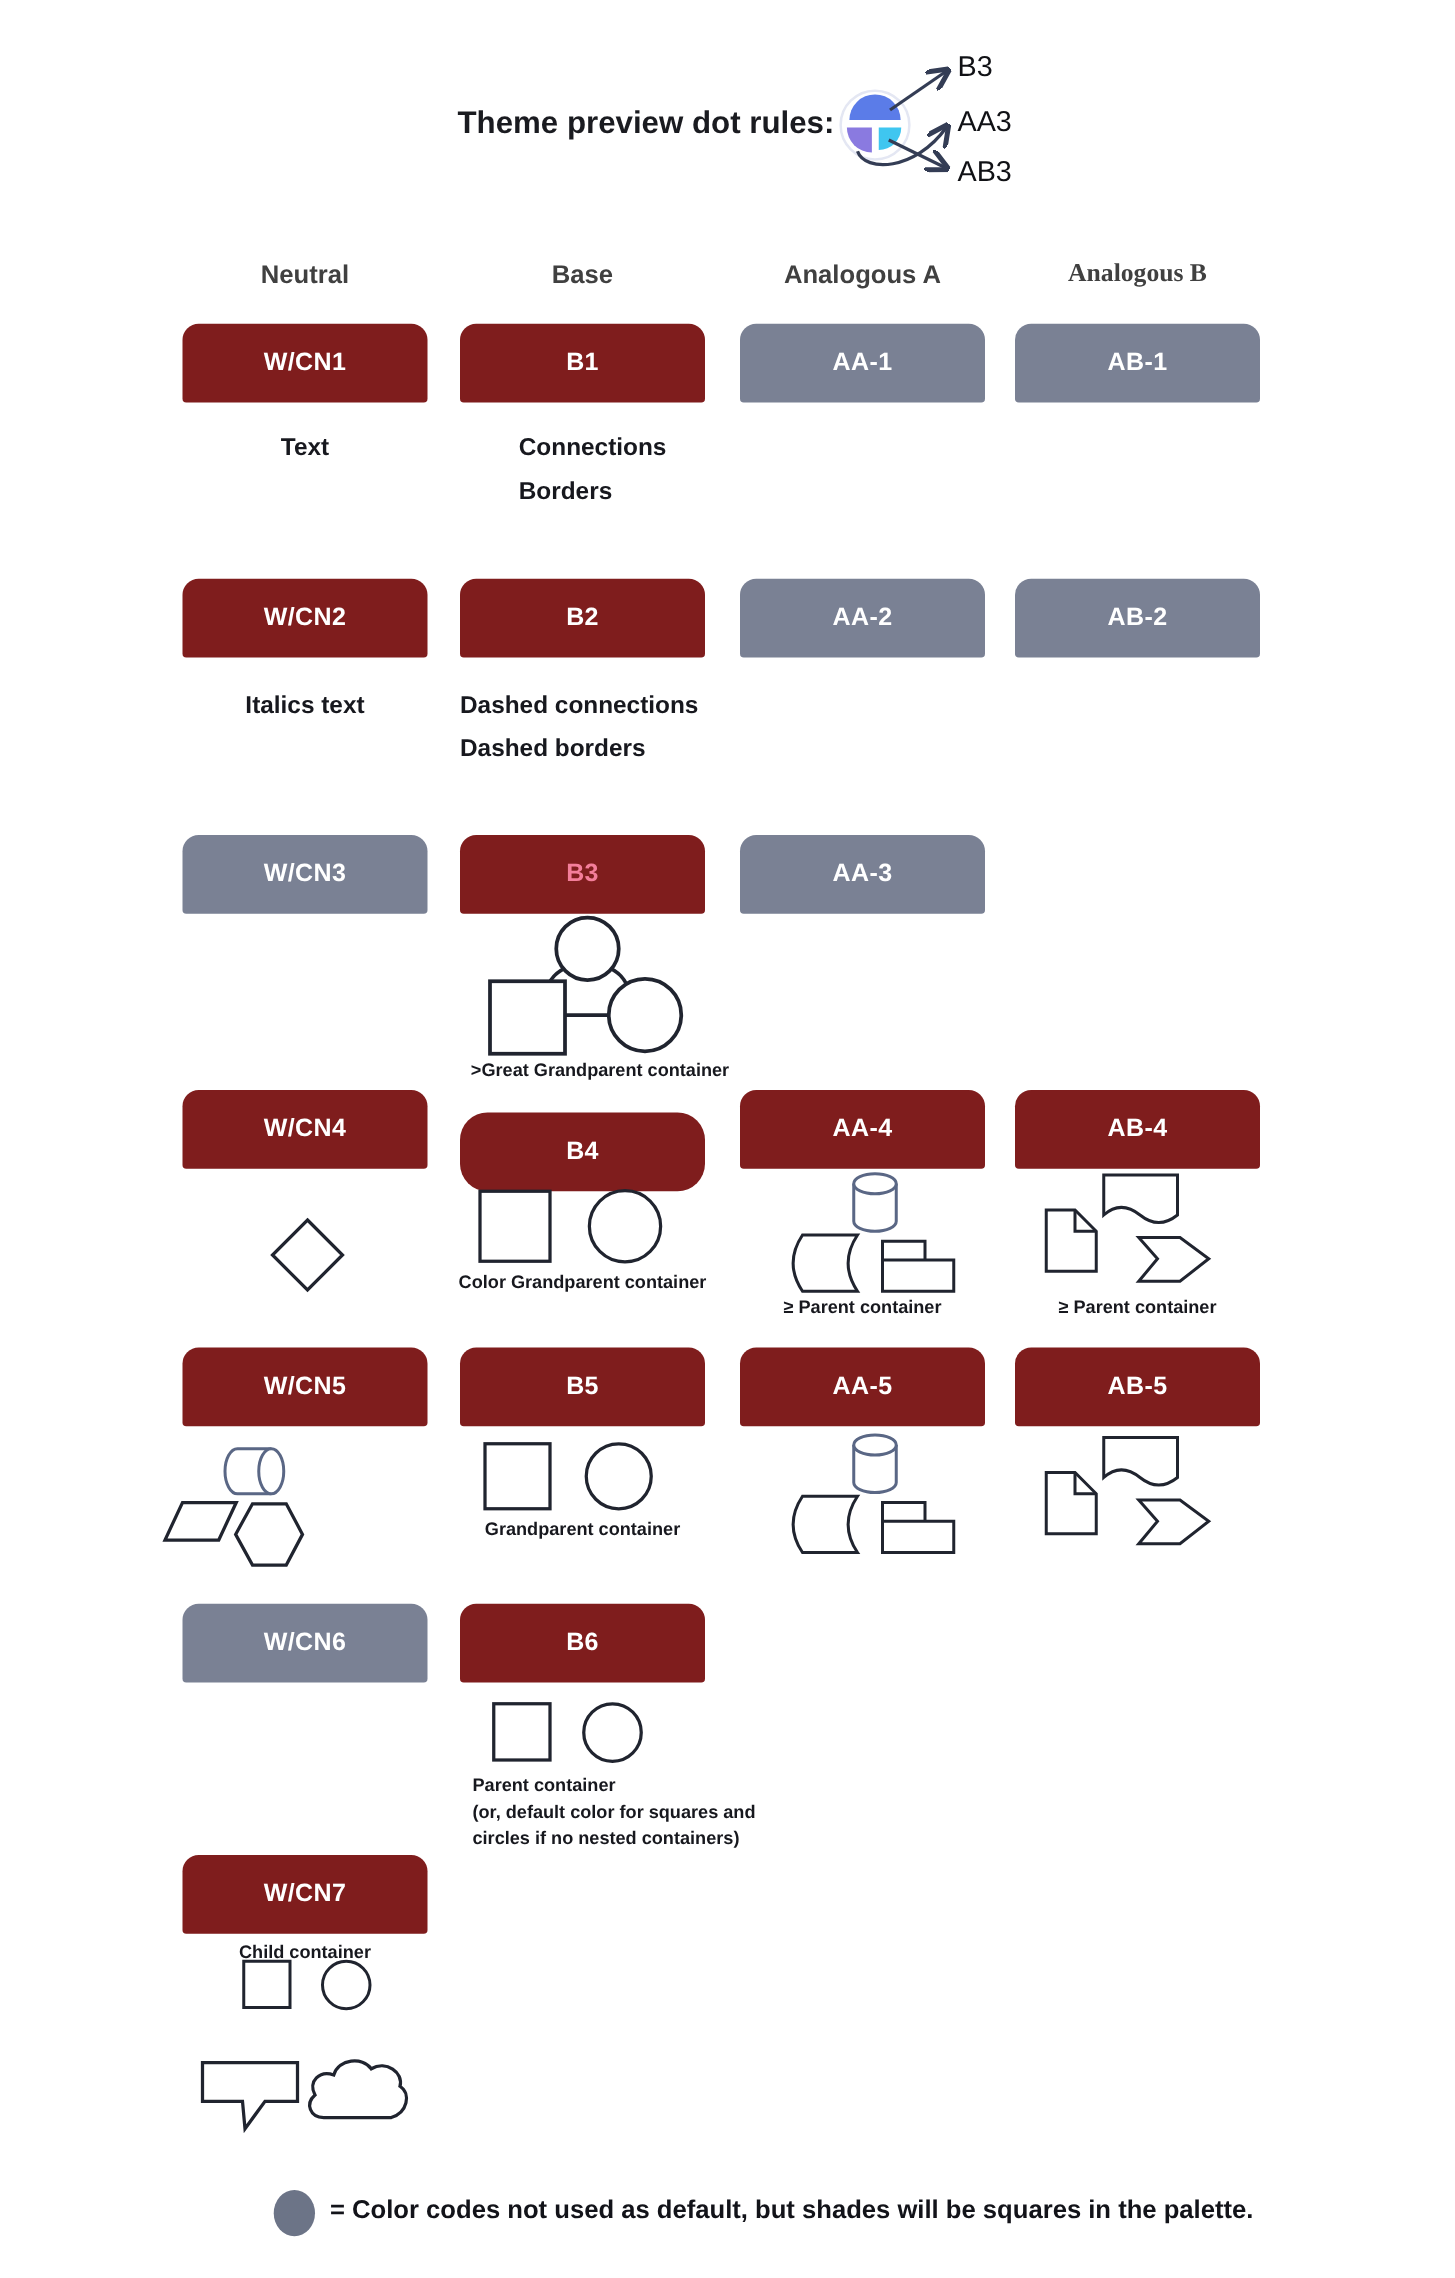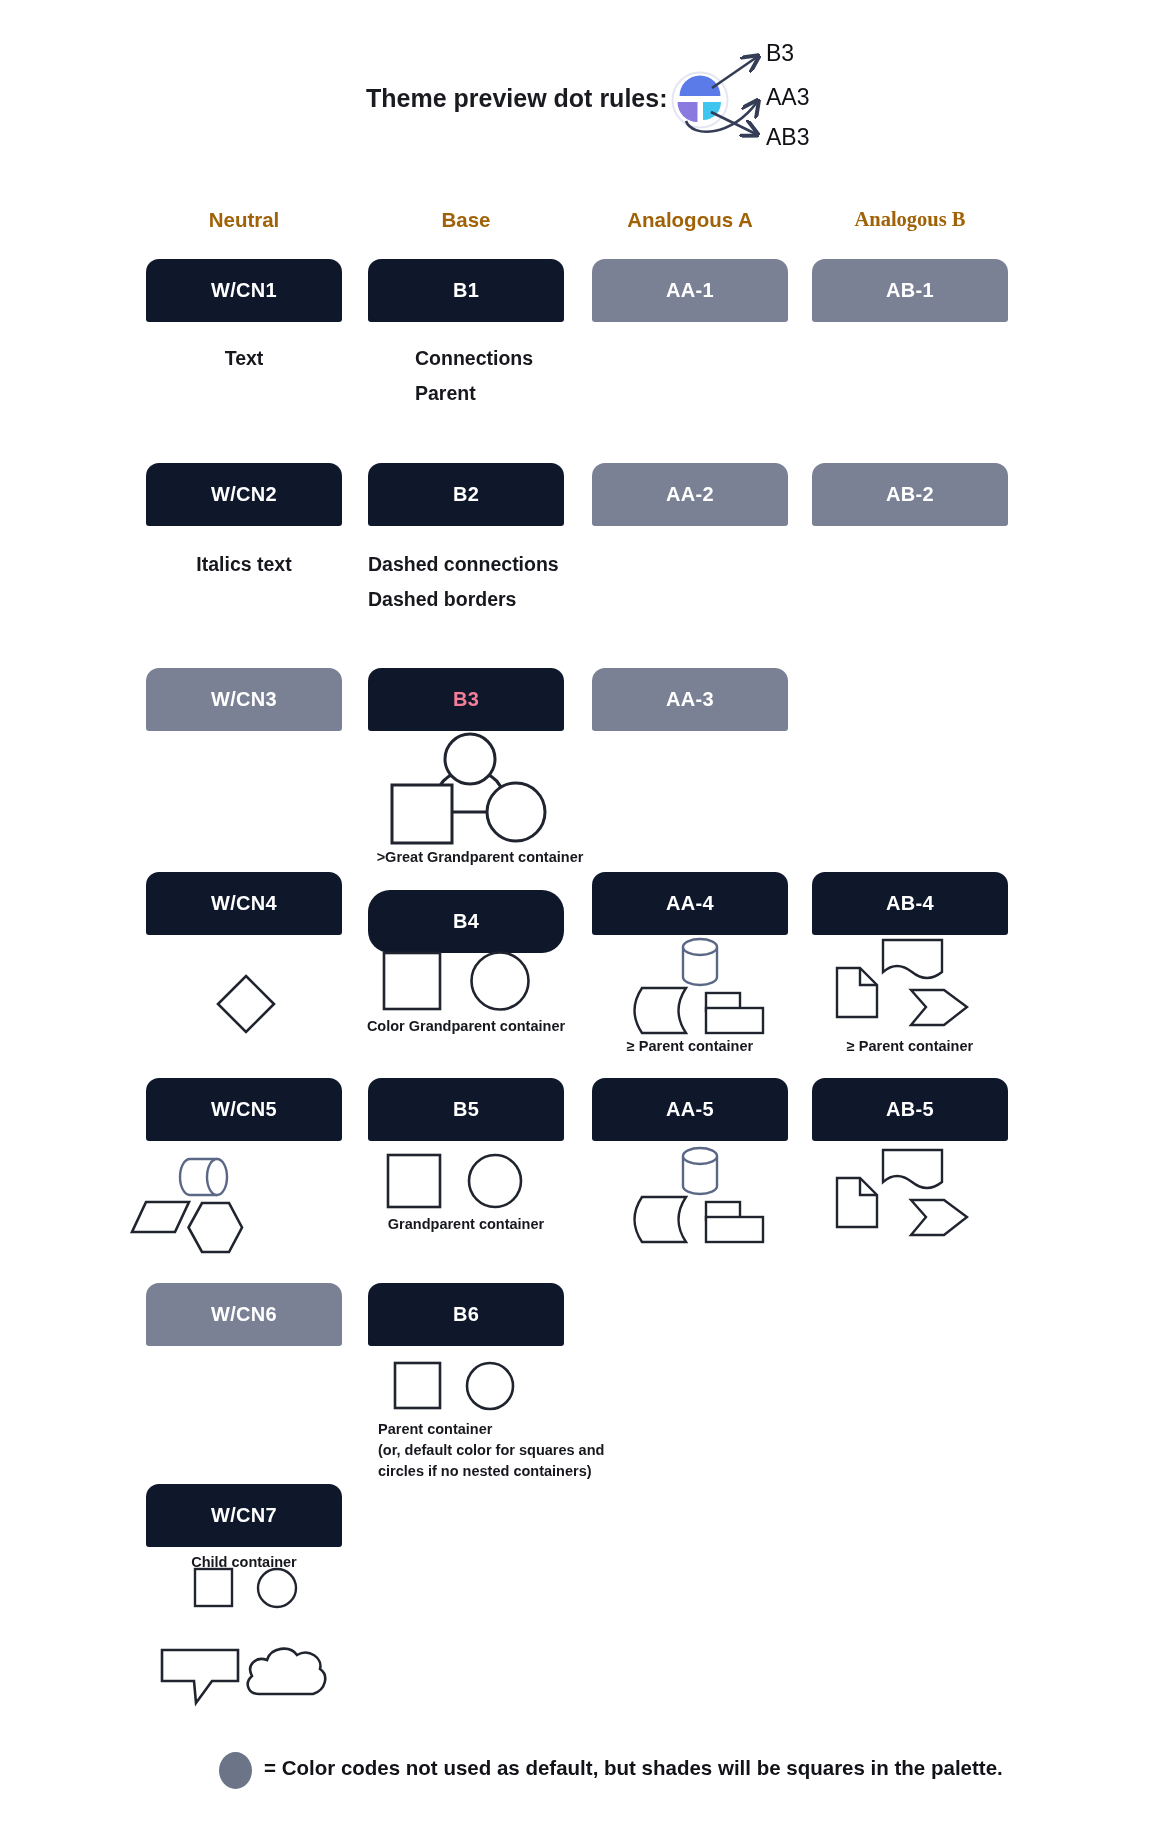--- a/index.html
+++ b/index.html
@@ -1,21 +1,21 @@
 <!DOCTYPE html>
 <html><head>
 <meta charset="utf-8">
 <style>
   html,body{margin:0;padding:0;background:#fff;}
   body{font-family:"Liberation Sans",sans-serif;color:#14161e;}
   .page{position:relative;width:1164px;height:1822px;background:#ffffff;overflow:hidden;}
   .title{position:absolute;font-size:25px;font-weight:600;color:#1a1b20;white-space:nowrap;}
   .dotlabel{position:absolute;font-size:23px;font-weight:400;color:#101115;white-space:nowrap;}
-  .hdr{position:absolute;width:196px;text-align:center;font-weight:700;font-size:20.5px;color:#a16207;}
-  .pill{position:absolute;width:196px;height:63px;border-radius:13px 13px 3px 3px;background:#0f172a;
+  .hdr{position:absolute;width:196px;text-align:center;font-weight:700;font-size:20.5px;color:#404040;}
+  .pill{position:absolute;width:196px;height:63px;border-radius:13px 13px 3px 3px;background:#7f1d1d;
         color:#ffffff;font-weight:700;font-size:20px;display:flex;align-items:center;justify-content:center;
         letter-spacing:.3px;}
   .pill.muted{background:#7A8194;}
   .pill.accent{color:#F47E9A;}
   .ann{position:absolute;font-weight:600;font-size:19.5px;color:#17181e;line-height:35px;white-space:nowrap;}
   .ann.center{text-align:center;}
   .cap{position:absolute;font-weight:700;font-size:14.5px;color:#17181e;line-height:21px;white-space:nowrap;}
   .cap.center{text-align:center;}
   .legend-dot{position:absolute;width:33px;height:37px;border-radius:50%;background:#6C7487;}
   .footer-text{position:absolute;font-weight:700;font-size:20.5px;color:#121319;white-space:nowrap;}
@@ -51,21 +51,21 @@
   <div class="hdr" style="left:592px;top:208px;">Analogous A</div>
   <div class="hdr" style="left:812px;top:208px;font-family:Liberation Serif, serif;">Analogous B</div>
 
   <div class="pill" style="left:146px;top:259px;">W/CN1</div>
   <div class="pill" style="left:368px;top:259px;">B1</div>
   <div class="pill muted" style="left:592px;top:259px;">AA-1</div>
   <div class="pill muted" style="left:812px;top:259px;">AB-1</div>
   <div class="ann center" style="left:146px;top:341px;width:196px;">Text</div>
   <div class="ann" style="left:415px;top:341px;">
     <div>Connections</div>
-    <div>Parent</div>
+    <div>Borders</div>
   </div>
 
   <div class="pill" style="left:146px;top:463px;">W/CN2</div>
   <div class="pill" style="left:368px;top:463px;">B2</div>
   <div class="pill muted" style="left:592px;top:463px;">AA-2</div>
   <div class="pill muted" style="left:812px;top:463px;">AB-2</div>
   <div class="ann center" style="left:146px;top:547px;width:196px;">Italics text</div>
   <div class="ann" style="left:368px;top:547px;">
     <div>Dashed connections</div>
     <div>Dashed borders</div>

